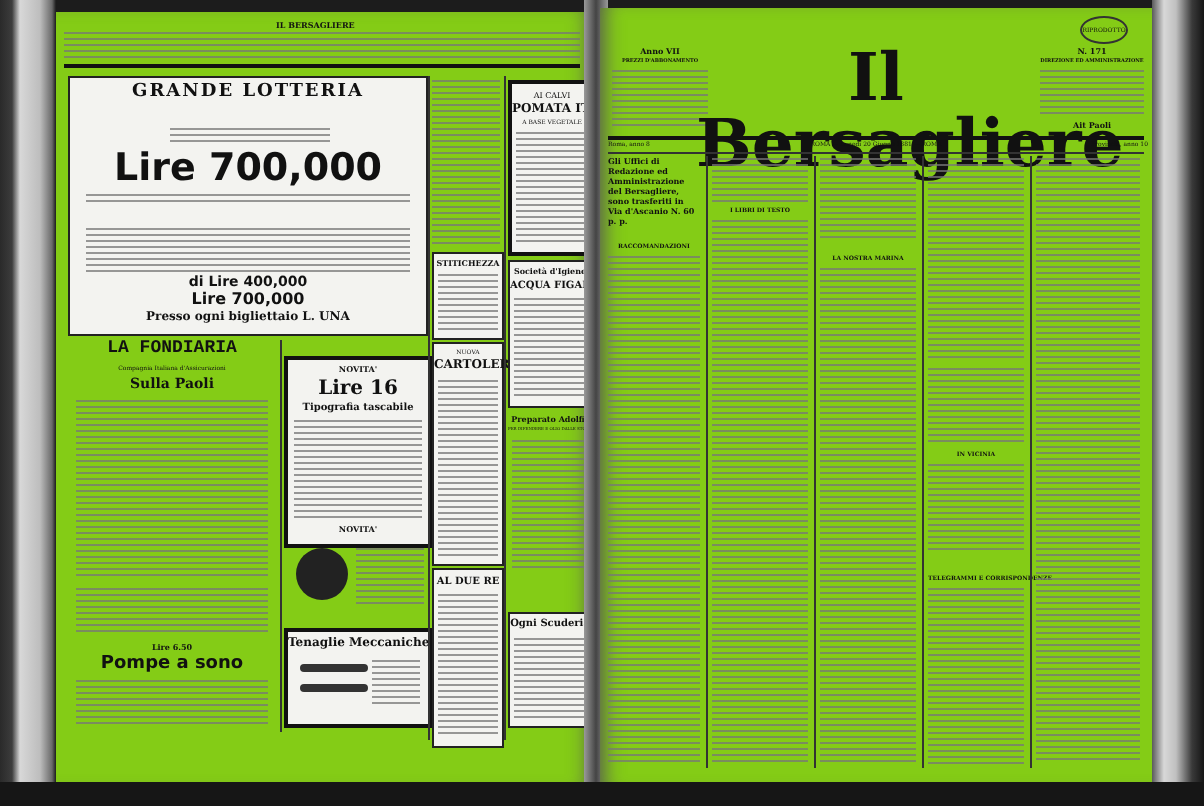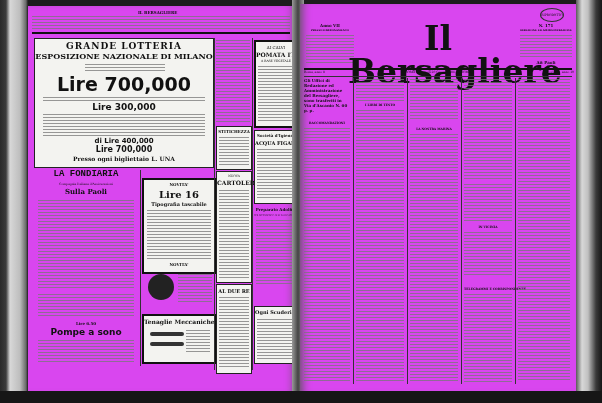--- a/index.html
+++ b/index.html
@@ -1,20 +1,20 @@
 <!DOCTYPE html>
 <html><head>
 <meta charset="utf-8">
 <style>
   html,body{margin:0;padding:0;}
   body{width:602px;height:403px;overflow:hidden;background:#1c1c1c;position:relative;font-family:"DejaVu Serif",serif;color:#111;}
   .edge-left{position:absolute;left:0;top:0;width:28px;height:403px;background:linear-gradient(90deg,#2a2a2a 0,#3c3c3c 6px,#d8d8d8 10px,#bdbdbd 20px,#6a6a6a 26px,#1c1c1c 28px);}
   .edge-right{position:absolute;right:0;top:0;width:26px;height:403px;background:linear-gradient(90deg,#5a5a5a 0,#d8d8d8 6px,#c0c0c0 12px,#3a3a3a 20px,#151515 26px);}
   .bottom-strip{position:absolute;left:0;bottom:0;width:602px;height:12px;background:#161616;}
-  .page{position:absolute;background:#d946ef;overflow:hidden;}
+  .page{position:absolute;background:#84cc16;overflow:hidden;}
   .page-left{left:28px;top:6px;width:268px;height:387px;box-shadow:inset -8px 0 10px -6px #555;}
   .page-right{left:300px;top:4px;width:276px;height:389px;box-shadow:inset 8px 0 10px -6px #555;}
   .gutter{position:absolute;left:292px;top:0;width:12px;height:403px;background:linear-gradient(90deg,#999,#444 50%,#999);}
   
   .lines{background-image:repeating-linear-gradient(180deg,#777 0,#777 1px,transparent 1px,transparent 3px);opacity:.75;}
   .box{position:absolute;border:1px solid #222;background:#f3f3f0;}
   .thick{border:2px solid #111;}
   .hdr-small{position:absolute;font-size:4px;font-weight:bold;text-align:center;white-space:nowrap;}
   .t{position:absolute;white-space:nowrap;text-align:center;line-height:1;}
   .vline{position:absolute;width:1px;background:#333;}
@@ -28,25 +28,23 @@
 <div class="edge-left"></div>
 <div class="edge-right"></div>
 
 <div class="page page-left">
   <div class="hdr-small" style="left:110px;top:4px;">IL BERSAGLIERE</div>
   <div class="lines" style="position:absolute;left:4px;top:10px;width:258px;height:14px;"></div>
   <div class="hline" style="left:4px;top:26px;width:258px;height:2px;background:#111;"></div>
 
   <div class="box" style="left:6px;top:32px;width:178px;height:128px;">
     <div class="t" style="left:0;width:178px;top:3px;font-size:9px;font-weight:bold;letter-spacing:1px;">GRANDE LOTTERIA</div>
-    <div class="t" style="left:0;width:178px;top:13px;font-size:8px;font-weight:bold;">ESPOSIZIONE NAZIONALE DI MILANO</div>
     <div class="lines" style="position:absolute;left:50px;top:25px;width:80px;height:8px;"></div>
     <div class="t" style="left:0;width:178px;top:36px;font-size:19px;font-family:'DejaVu Sans',sans-serif;font-weight:bold;">Lire 700,000</div>
     <div class="lines" style="position:absolute;left:8px;top:58px;width:162px;height:6px;"></div>
-    <div class="t" style="left:0;width:178px;top:64px;font-size:9px;font-family:'DejaVu Sans',sans-serif;font-weight:bold;">Lire 300,000</div>
     <div class="lines" style="position:absolute;left:8px;top:75px;width:162px;height:22px;"></div>
     <div class="t" style="left:0;width:178px;top:99px;font-size:7px;font-family:'DejaVu Sans',sans-serif;font-weight:bold;">di Lire 400,000</div>
     <div class="t" style="left:0;width:178px;top:107px;font-size:8px;font-family:'DejaVu Sans',sans-serif;font-weight:bold;">Lire 700,000</div>
     <div class="t" style="left:0;width:178px;top:117px;font-size:6px;font-weight:bold;">Presso ogni bigliettaio L. UNA</div>
   </div>
 
   <div class="lines" style="position:absolute;left:188px;top:34px;width:34px;height:84px;"></div>
   <div class="box" style="left:188px;top:120px;width:34px;height:42px;">
     <div class="t" style="left:0;width:34px;top:3px;font-size:4px;font-weight:bold;">STITICHEZZA</div>
     <div class="lines" style="position:absolute;left:2px;top:10px;width:30px;height:28px;"></div>

